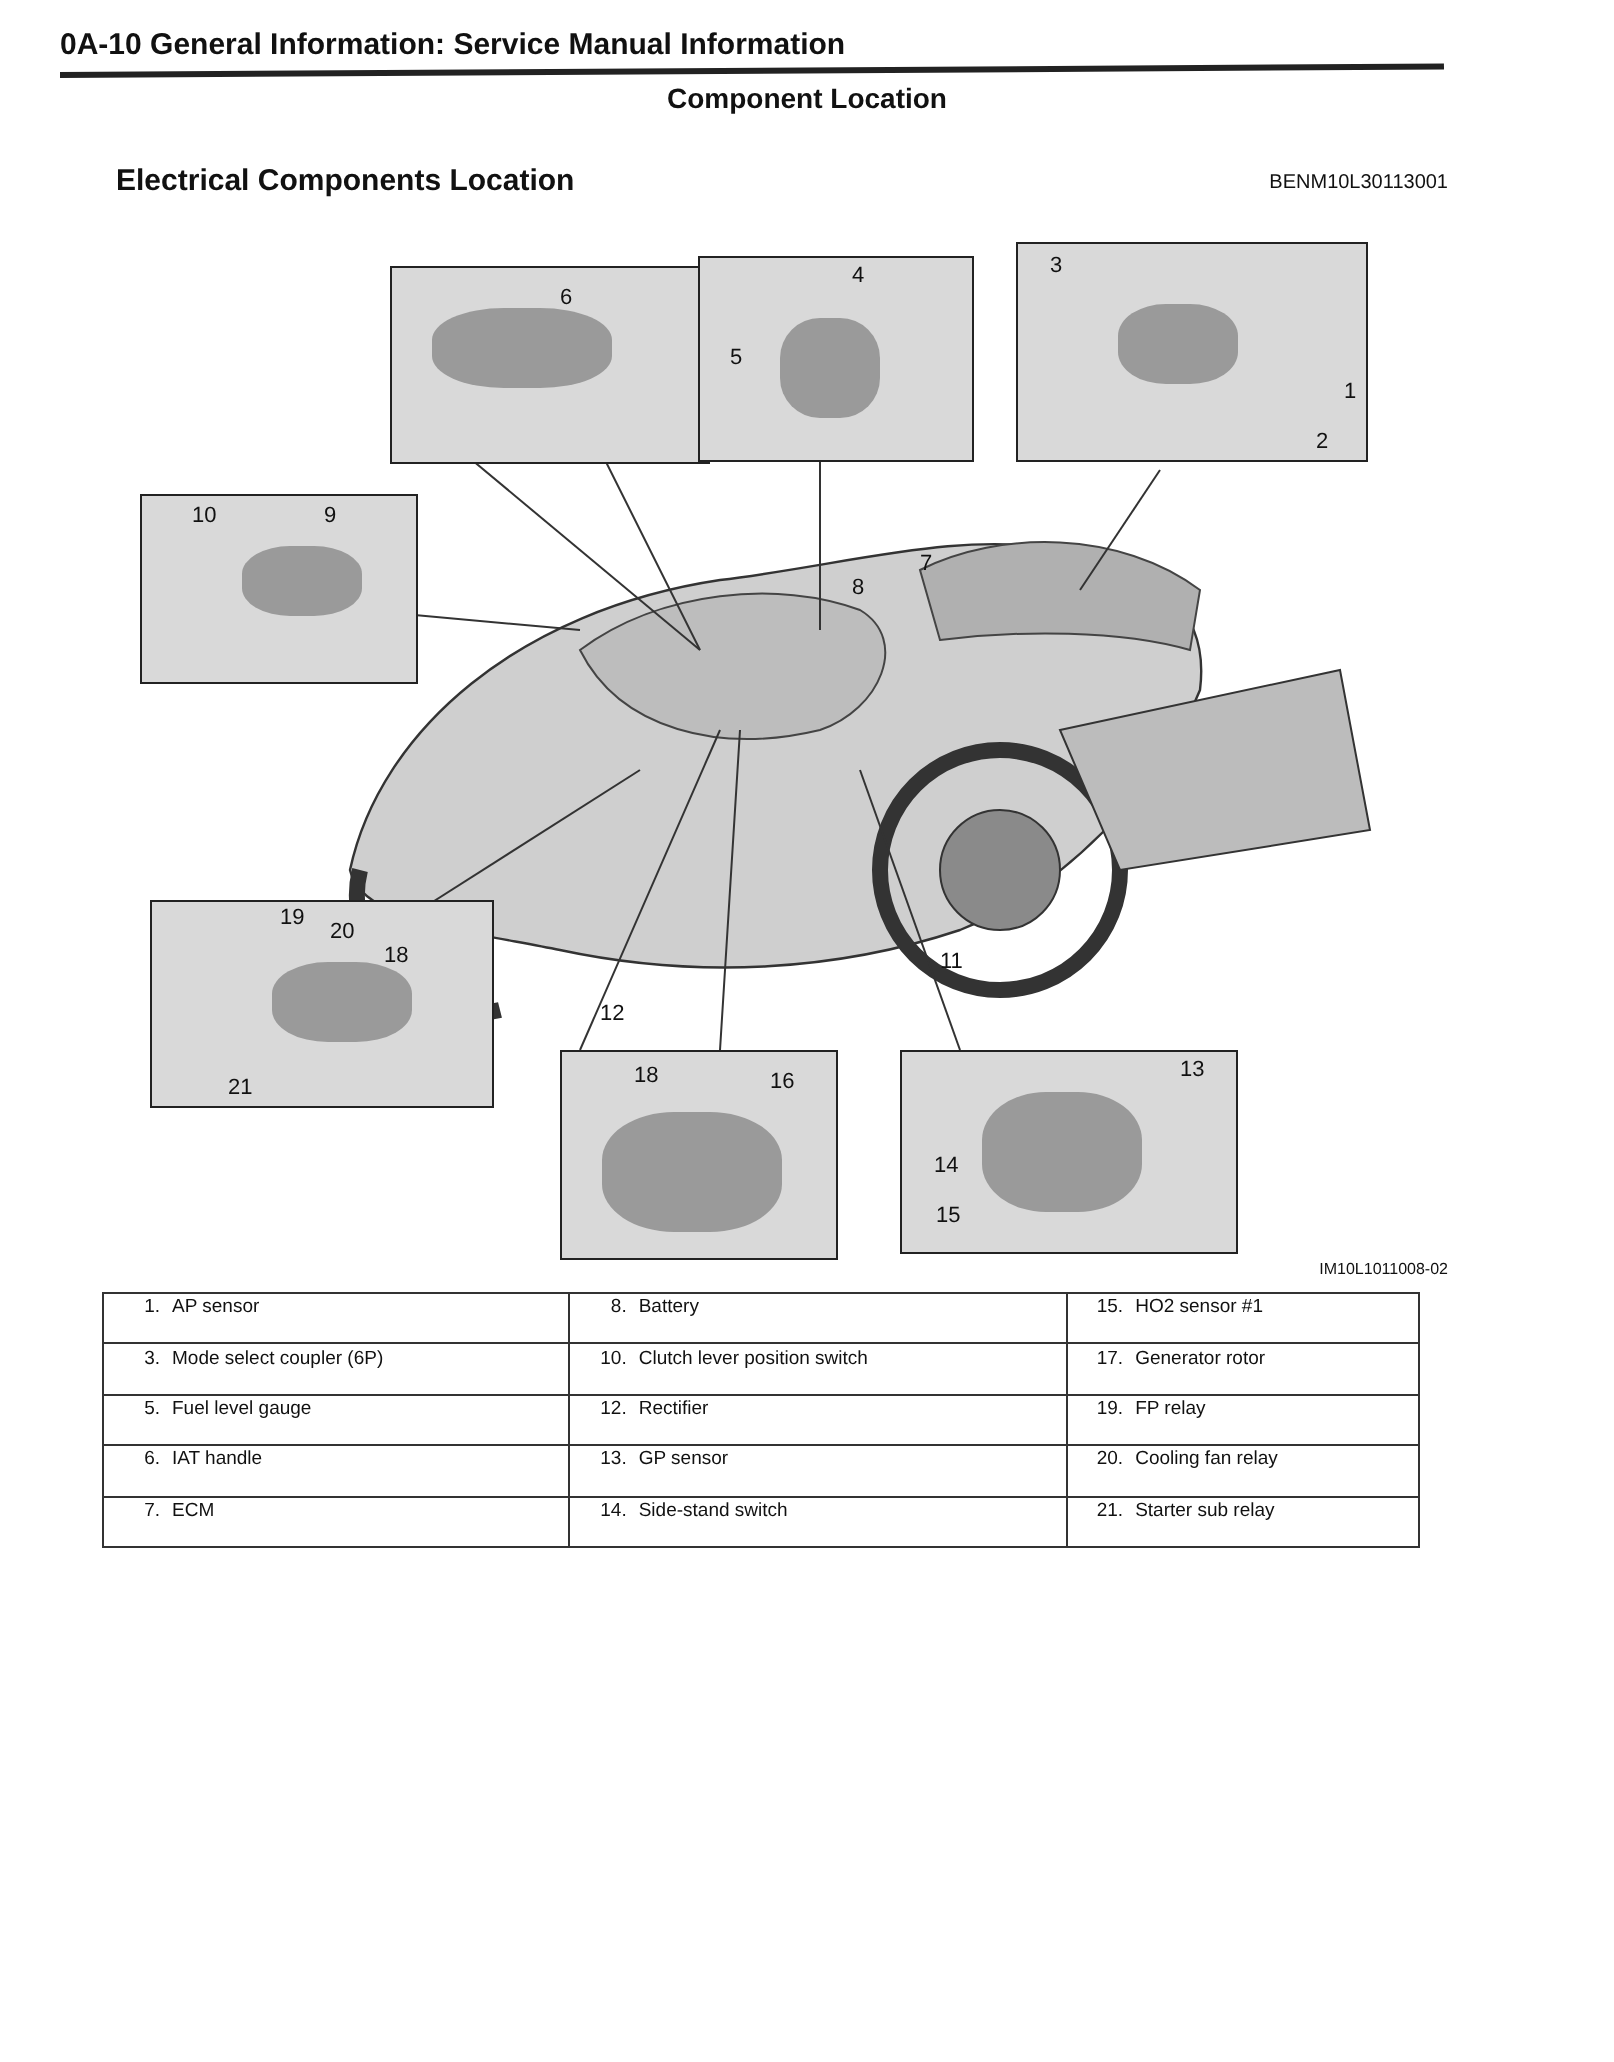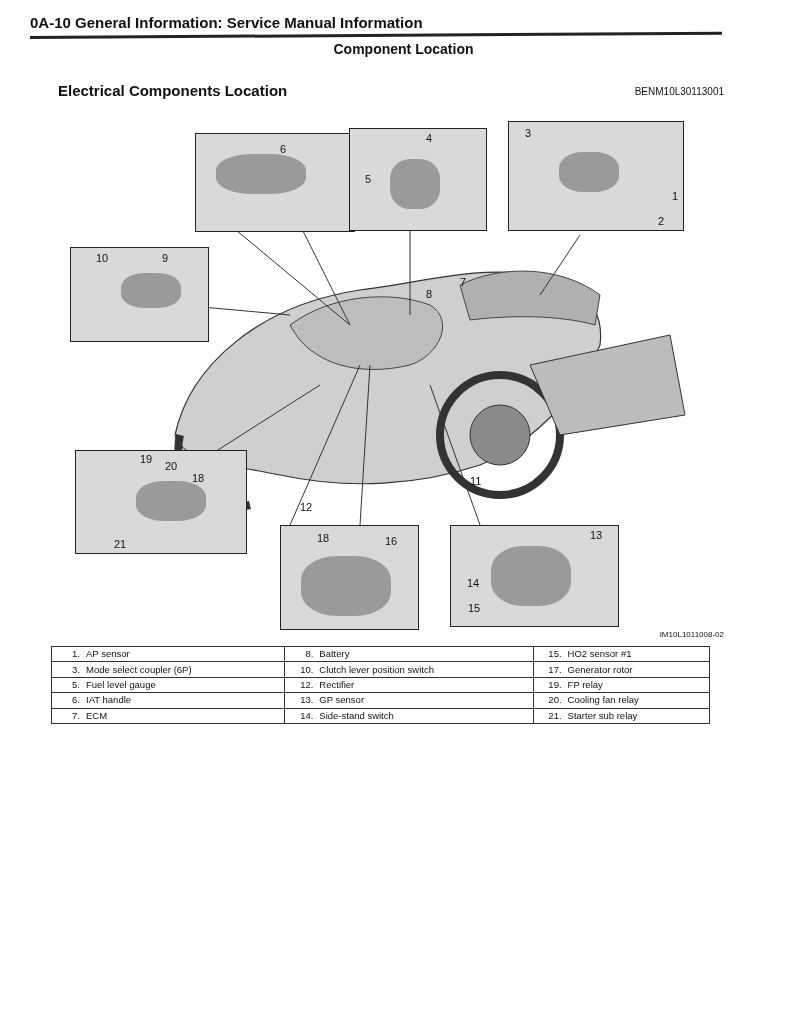--- a/index.html
+++ b/index.html
@@ -6,21 +6,21 @@
   body { width:807px; height:1031px; position:relative; overflow:hidden; font-family:"Liberation Sans", sans-serif; color:#111; }
   .hdr { position:absolute; left:30px; top:8px; width:692px; height:26px; }
   .hdr-text { position:absolute; left:0; top:6px; font-size:15px; font-weight:bold; letter-spacing:0px; }
   .hdr-rule { position:absolute; left:0; top:28px; width:692px; height:3px; background:#222; transform:rotate(-0.35deg); transform-origin:left; }
   .title { position:absolute; left:0; width:807px; top:41px; text-align:center; font-size:14px; font-weight:bold; }
   .subtitle { position:absolute; left:30px; top:82px; font-size:15px; font-weight:bold;margin-left:28px; }
   .code { position:absolute; right:83px; top:86px; font-size:10px; }
   .figure { position:absolute; left:60px; top:115px; width:660px; height:515px; }
   .fig-code { position:absolute; right:83px; top:630px; font-size:8px; }
   table.legend { position:absolute; left:51px; top:646px; width:659px; border-collapse:collapse; font-size:9.5px; }
-  table.legend td { border:1px solid #333; height:13.4px; padding:0 0 1px 0; vertical-align:middle; }
+  table.legend td { border:1px solid #333; height:13.4px; padding:0 0 11px 0; vertical-align:middle; }
   .num { display:inline-block; width:28px; text-align:right; padding-right:6px; }
   .inset { position:absolute; background:#d9d9d9; border:1.5px solid #222; overflow:hidden; }
   .inset .shade { position:absolute; background:#9a9a9a; border-radius:40%; }
   .callout { position:absolute; font-size:11px; }
 </style>
 </head>
 <body>
 
 <div class="hdr">
   <div class="hdr-text">0A-10 General Information: Service Manual Information</div>

